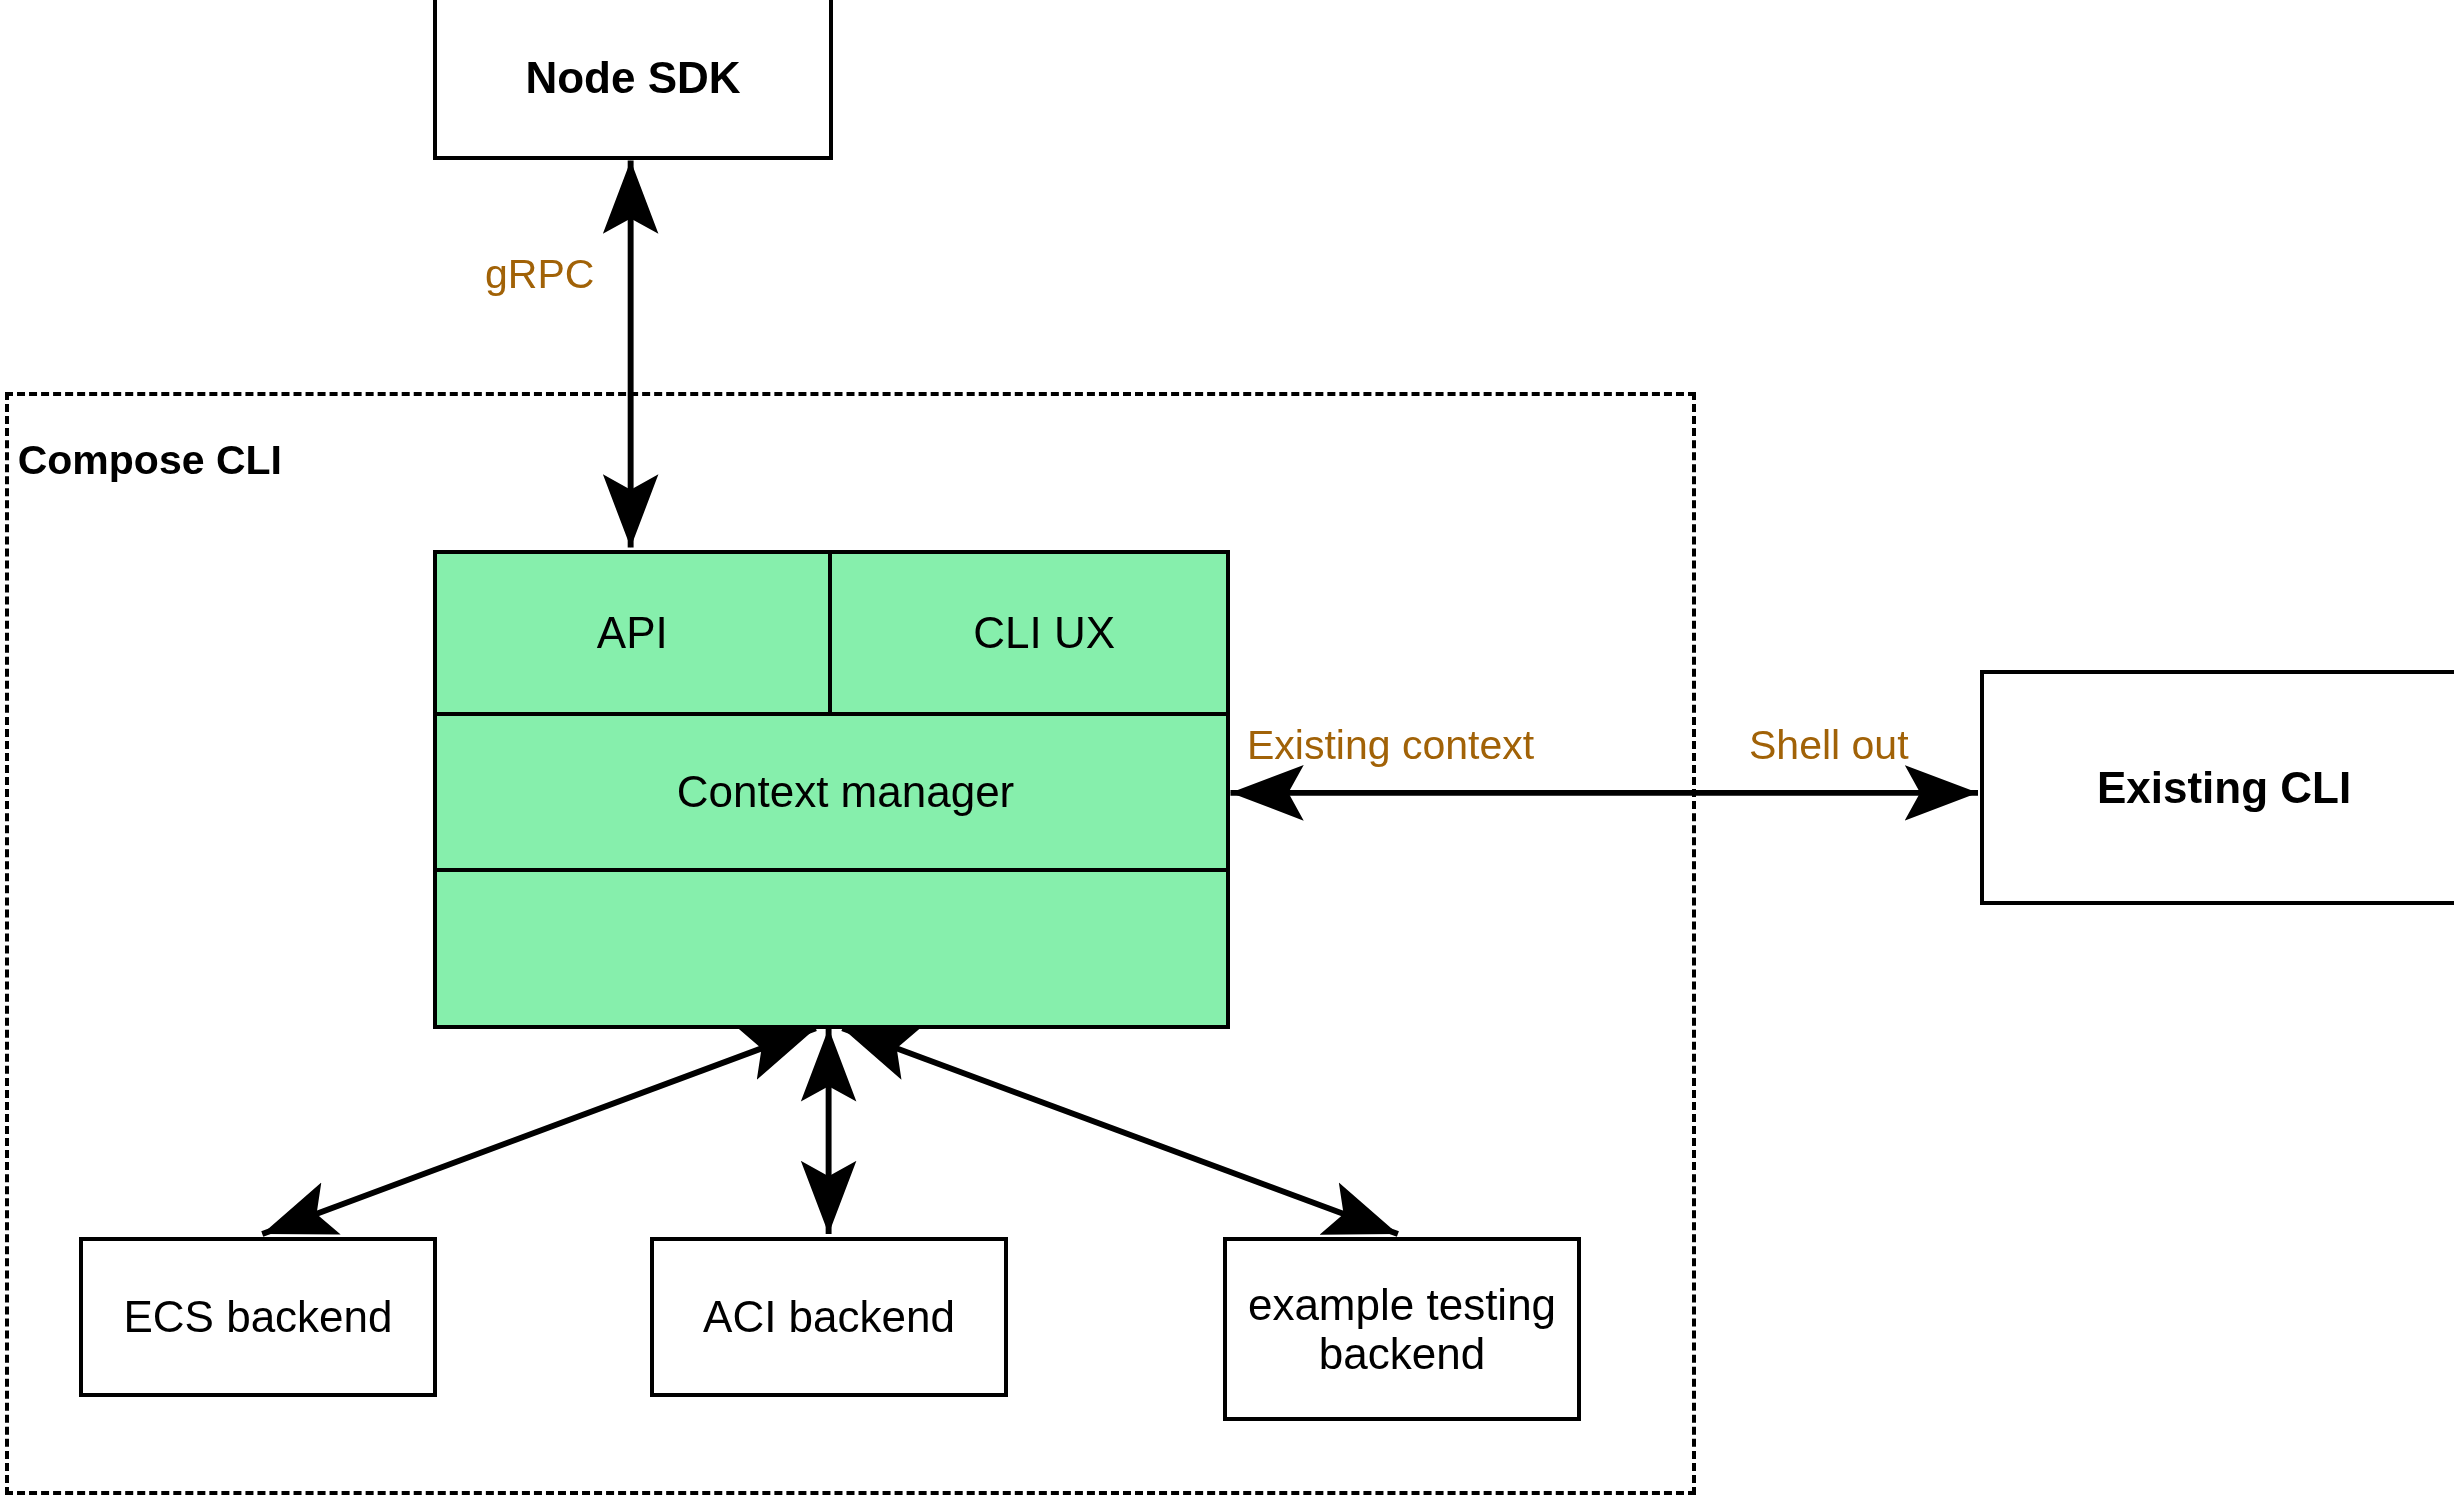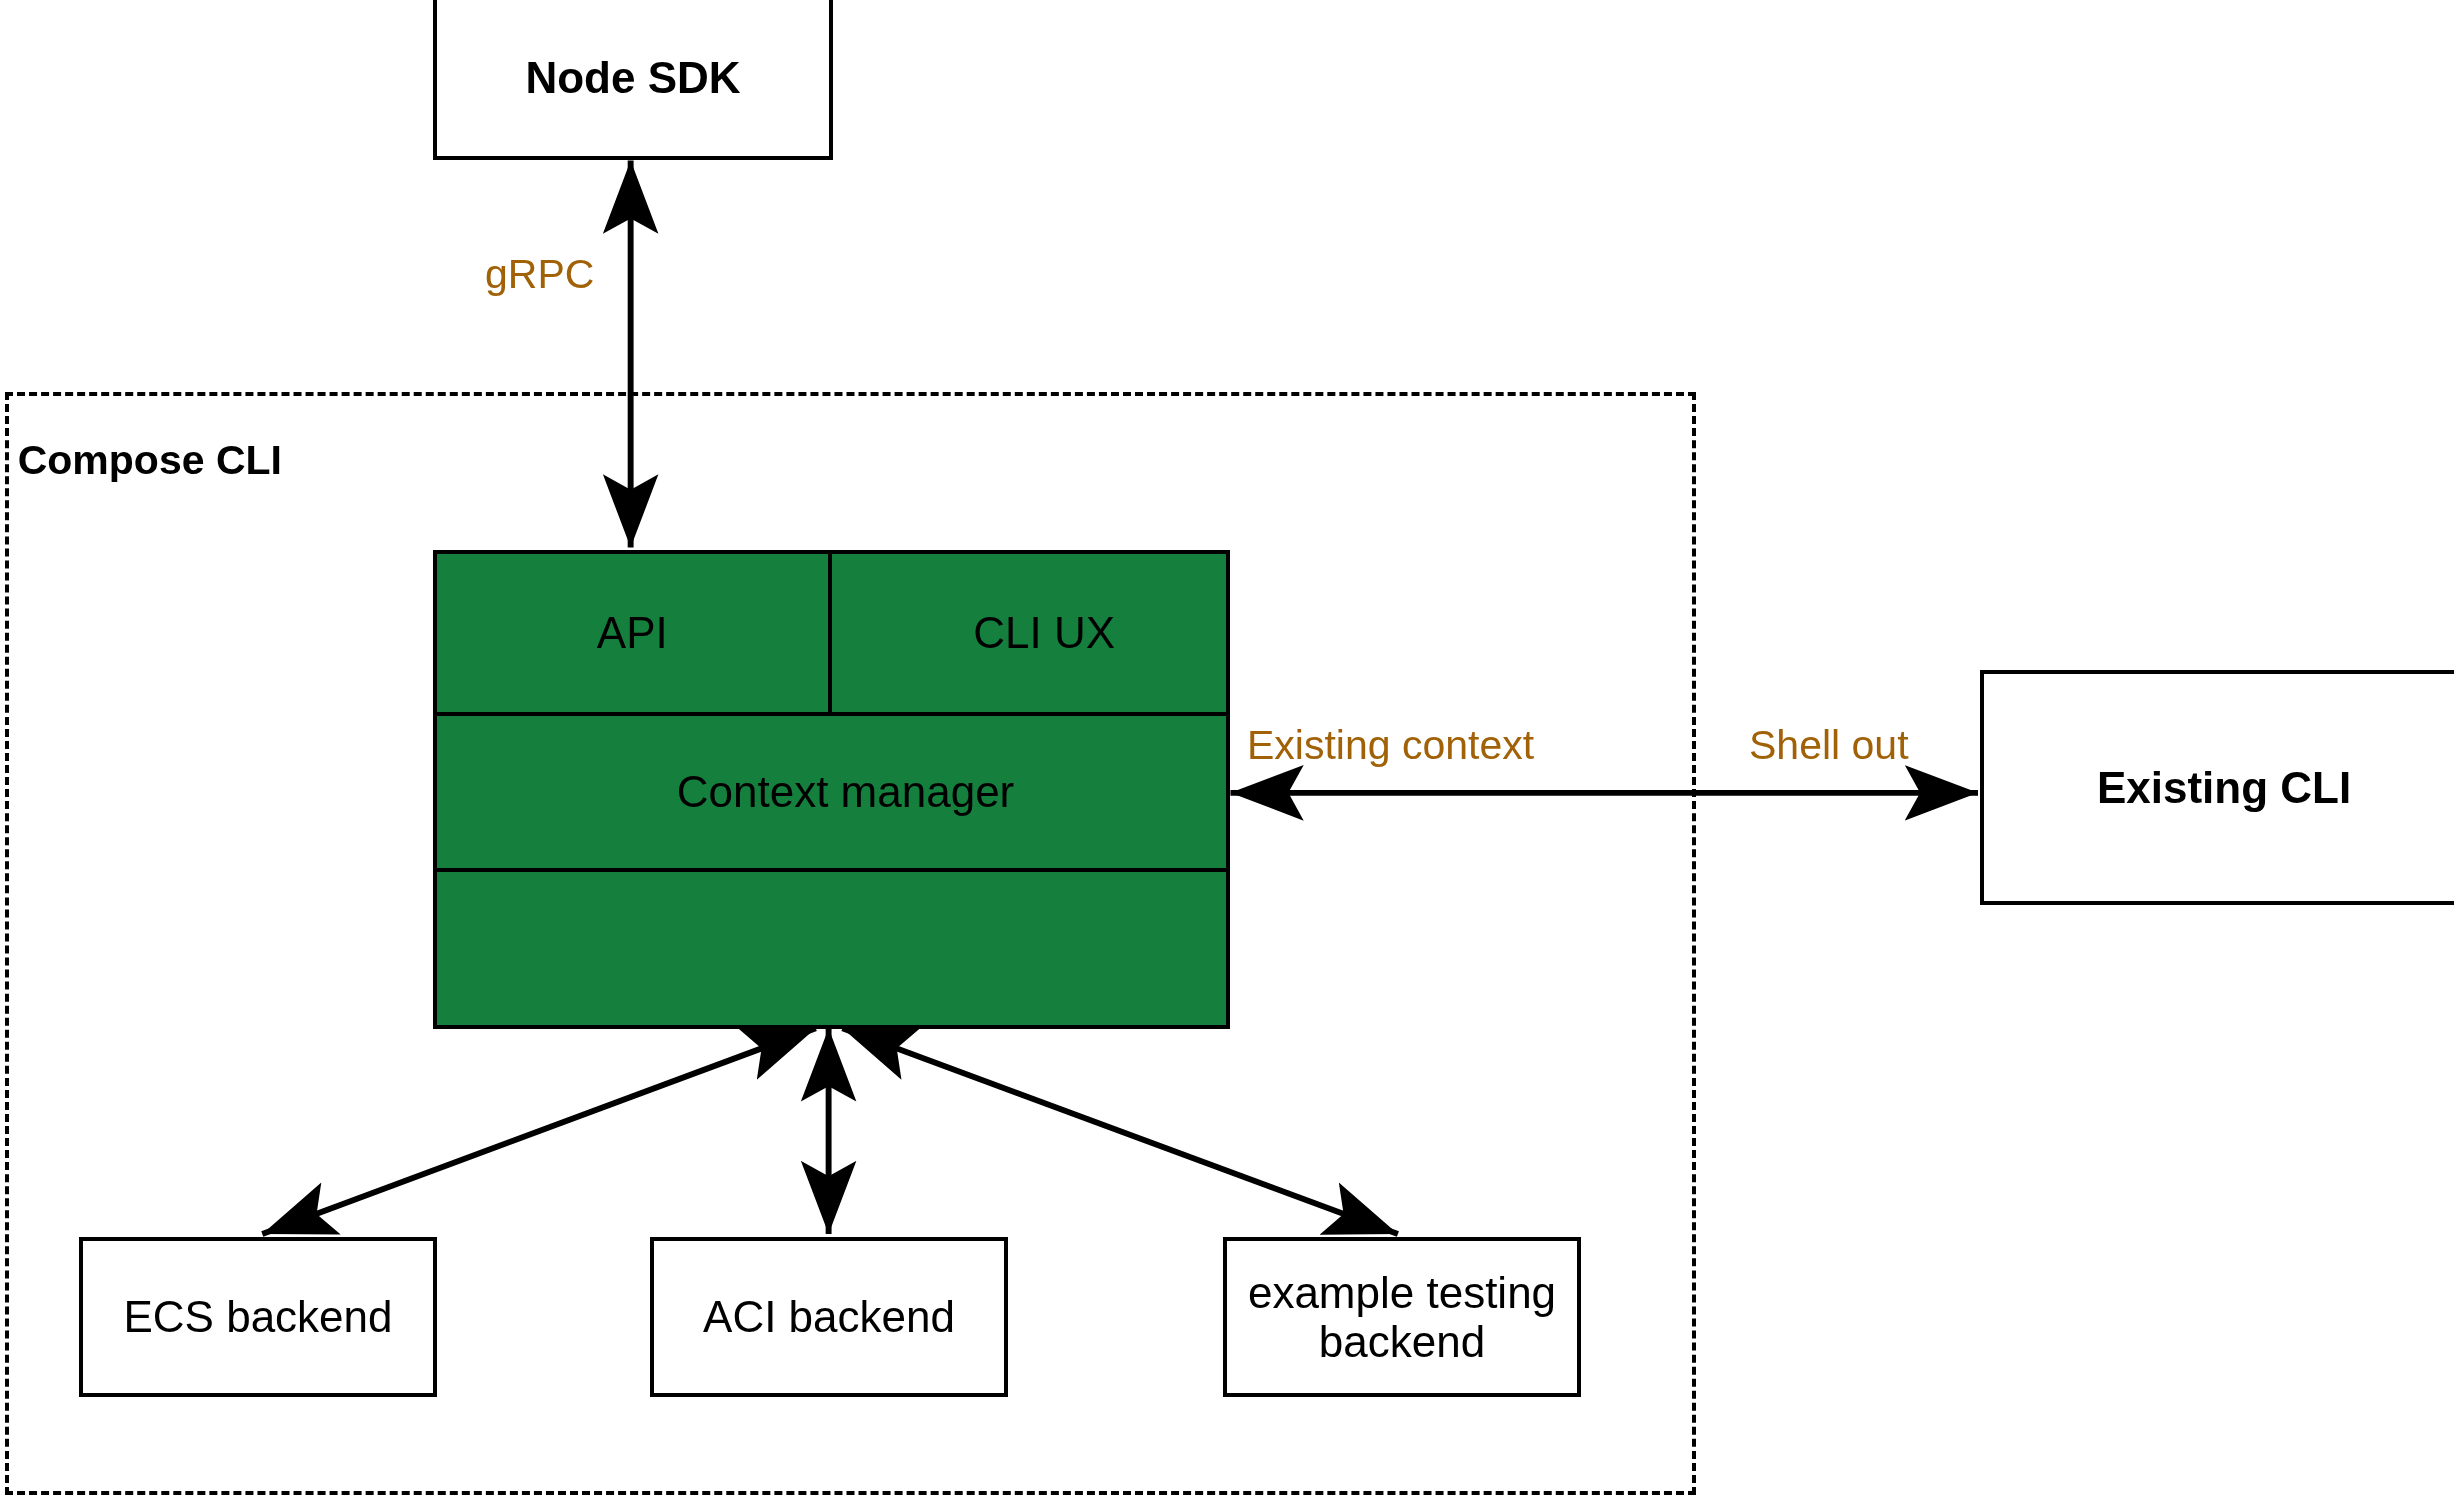--- a/index.html
+++ b/index.html
@@ -39,21 +39,21 @@
     line-height: 1.12;
     white-space: pre-line;
   }
   .node-label.bold {
     font-weight: bold;
   }
   .stack-frame {
     position: absolute;
     box-sizing: border-box;
     border: 4.9px solid #000000;
-    background: #15803d;
+    background: #86efac;
     display: flex;
     flex-direction: column;
   }
   .stack-row {
     box-sizing: border-box;
     display: flex;
     flex-direction: row;
     border-bottom: 4.9px solid #000000;
   }
   .stack-row.last {
@@ -155,19 +155,19 @@
   </div>
 
   <div class="node-box" style="left:79px; top:1237px; width:358px; height:160px;">
     <span class="node-label">ECS backend</span>
   </div>
 
   <div class="node-box" style="left:650px; top:1237px; width:358px; height:160px;">
     <span class="node-label">ACI backend</span>
   </div>
 
-  <div class="node-box" style="left:1223px; top:1237px; width:358px; height:160px;">
+  <div class="node-box" style="left:1223px; top:1237px; width:358px; height:184px;">
     <span class="node-label">example testing
 backend</span>
   </div>
 
 </div>
 
 
 </body></html>

